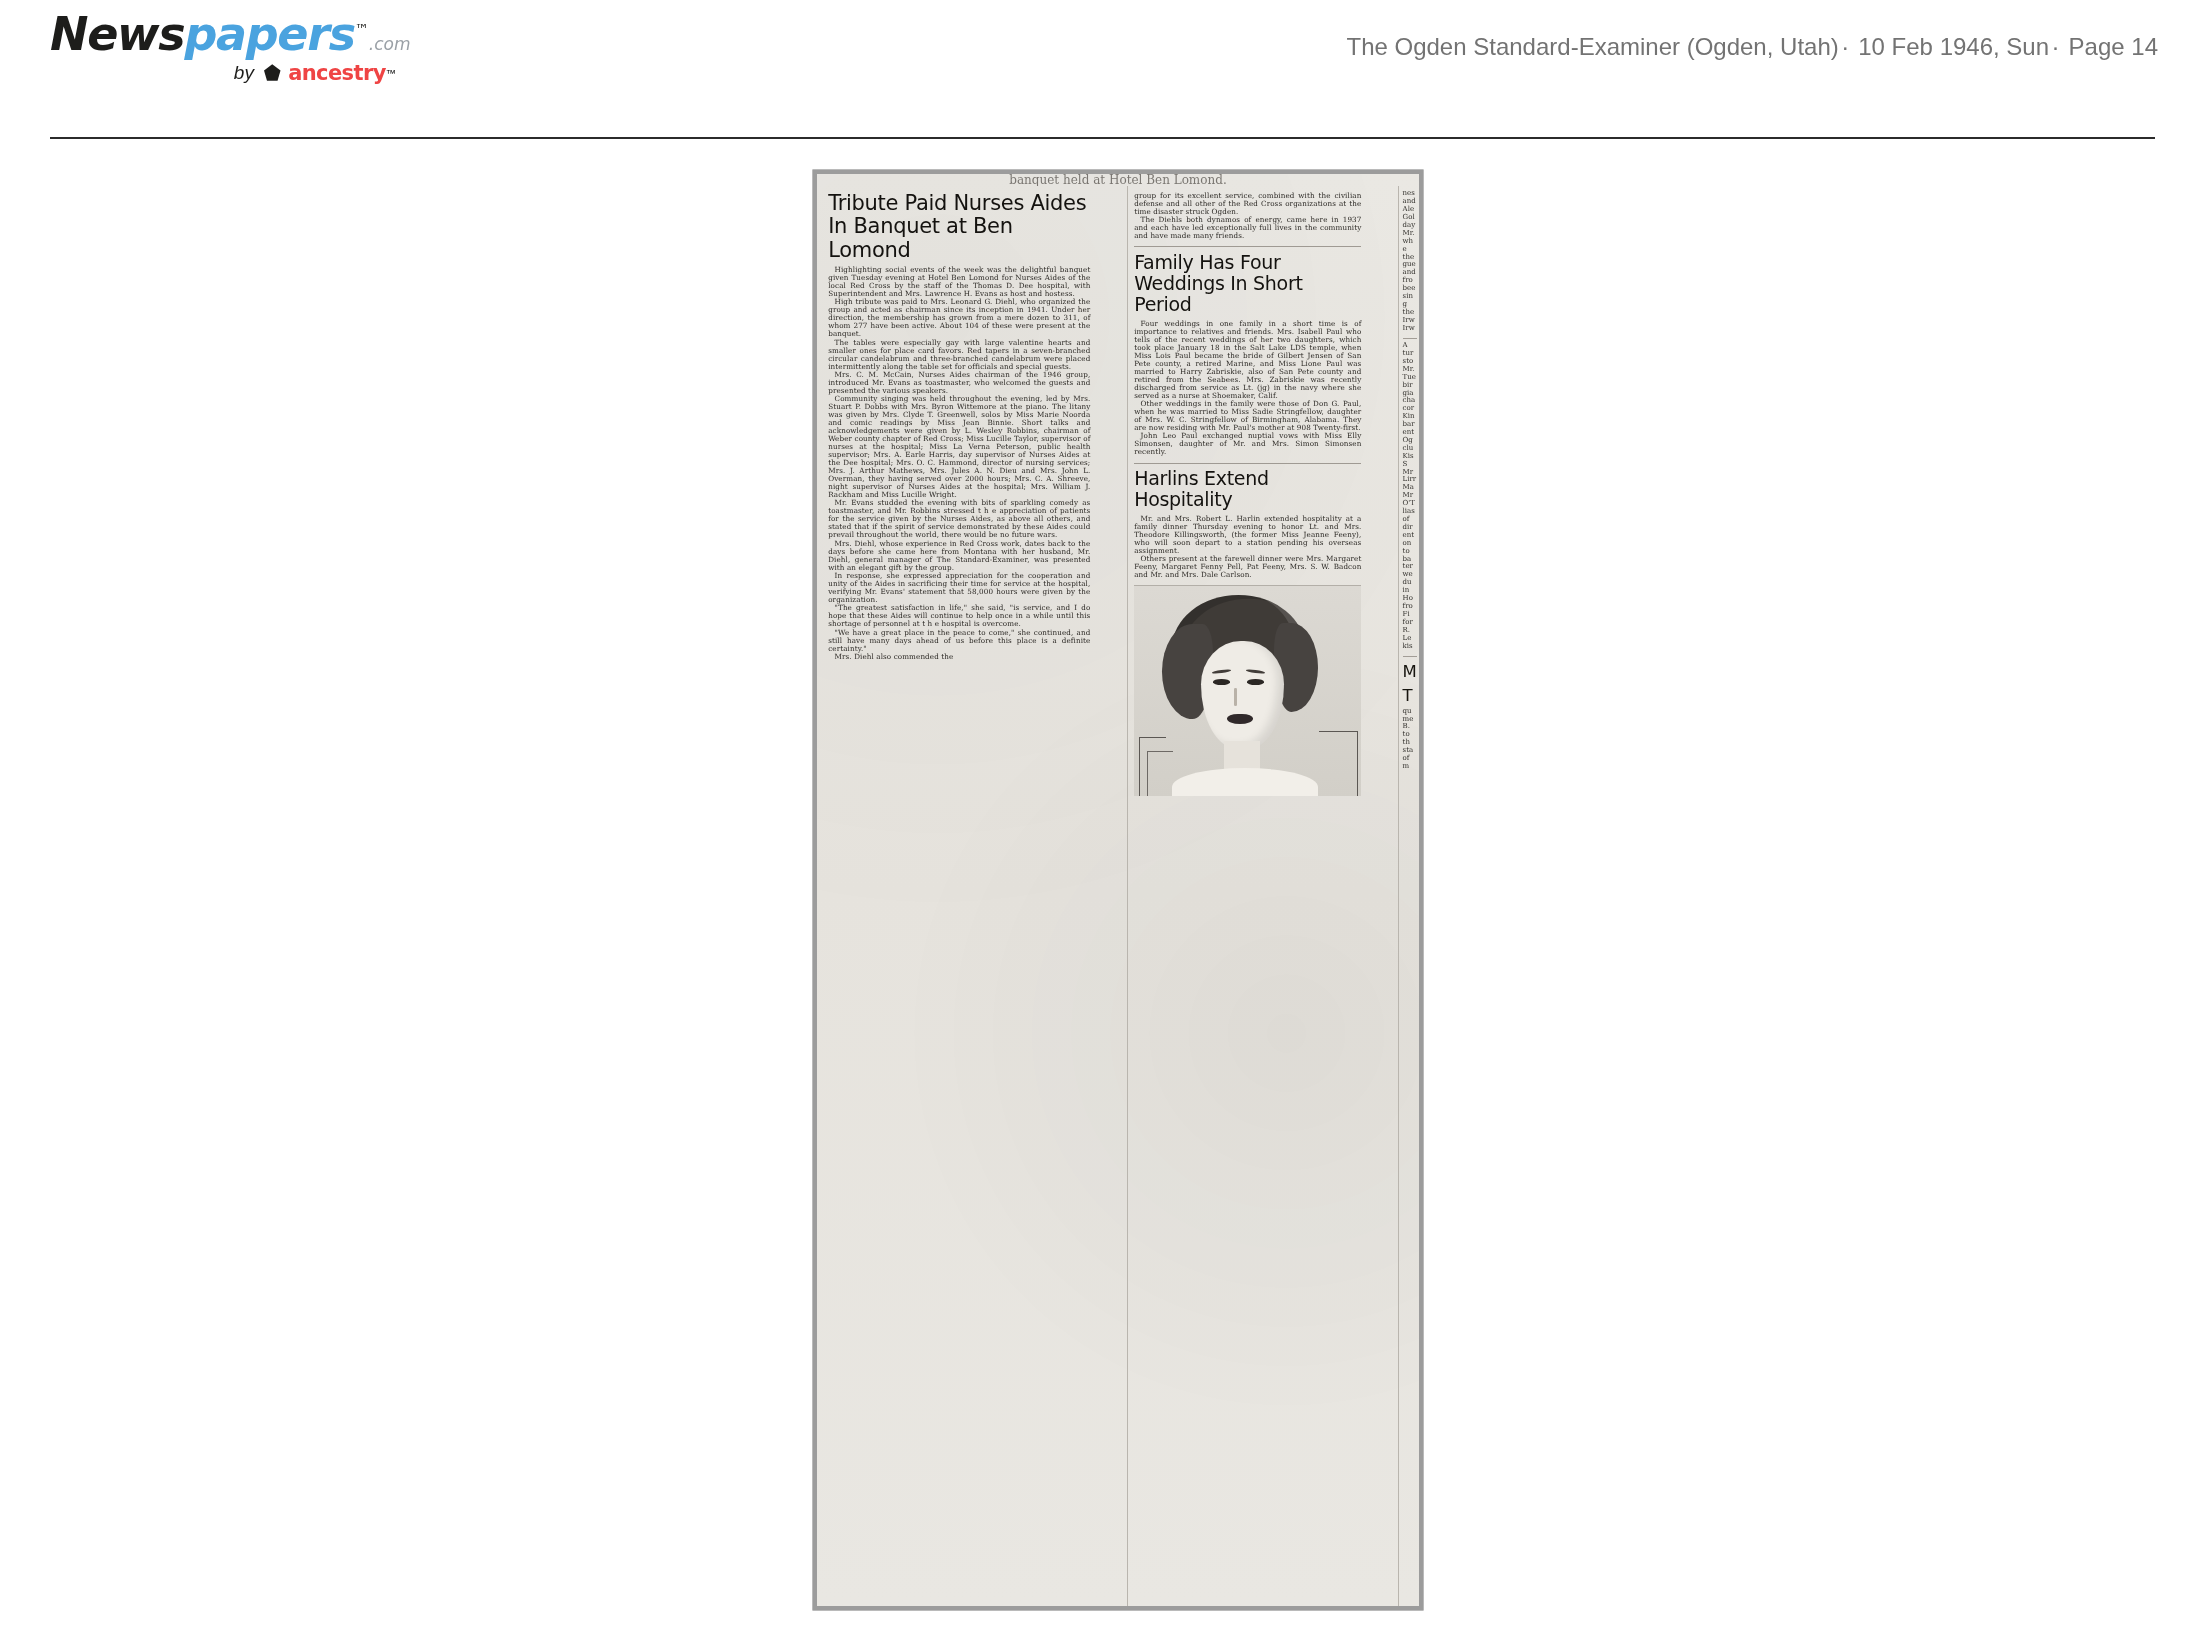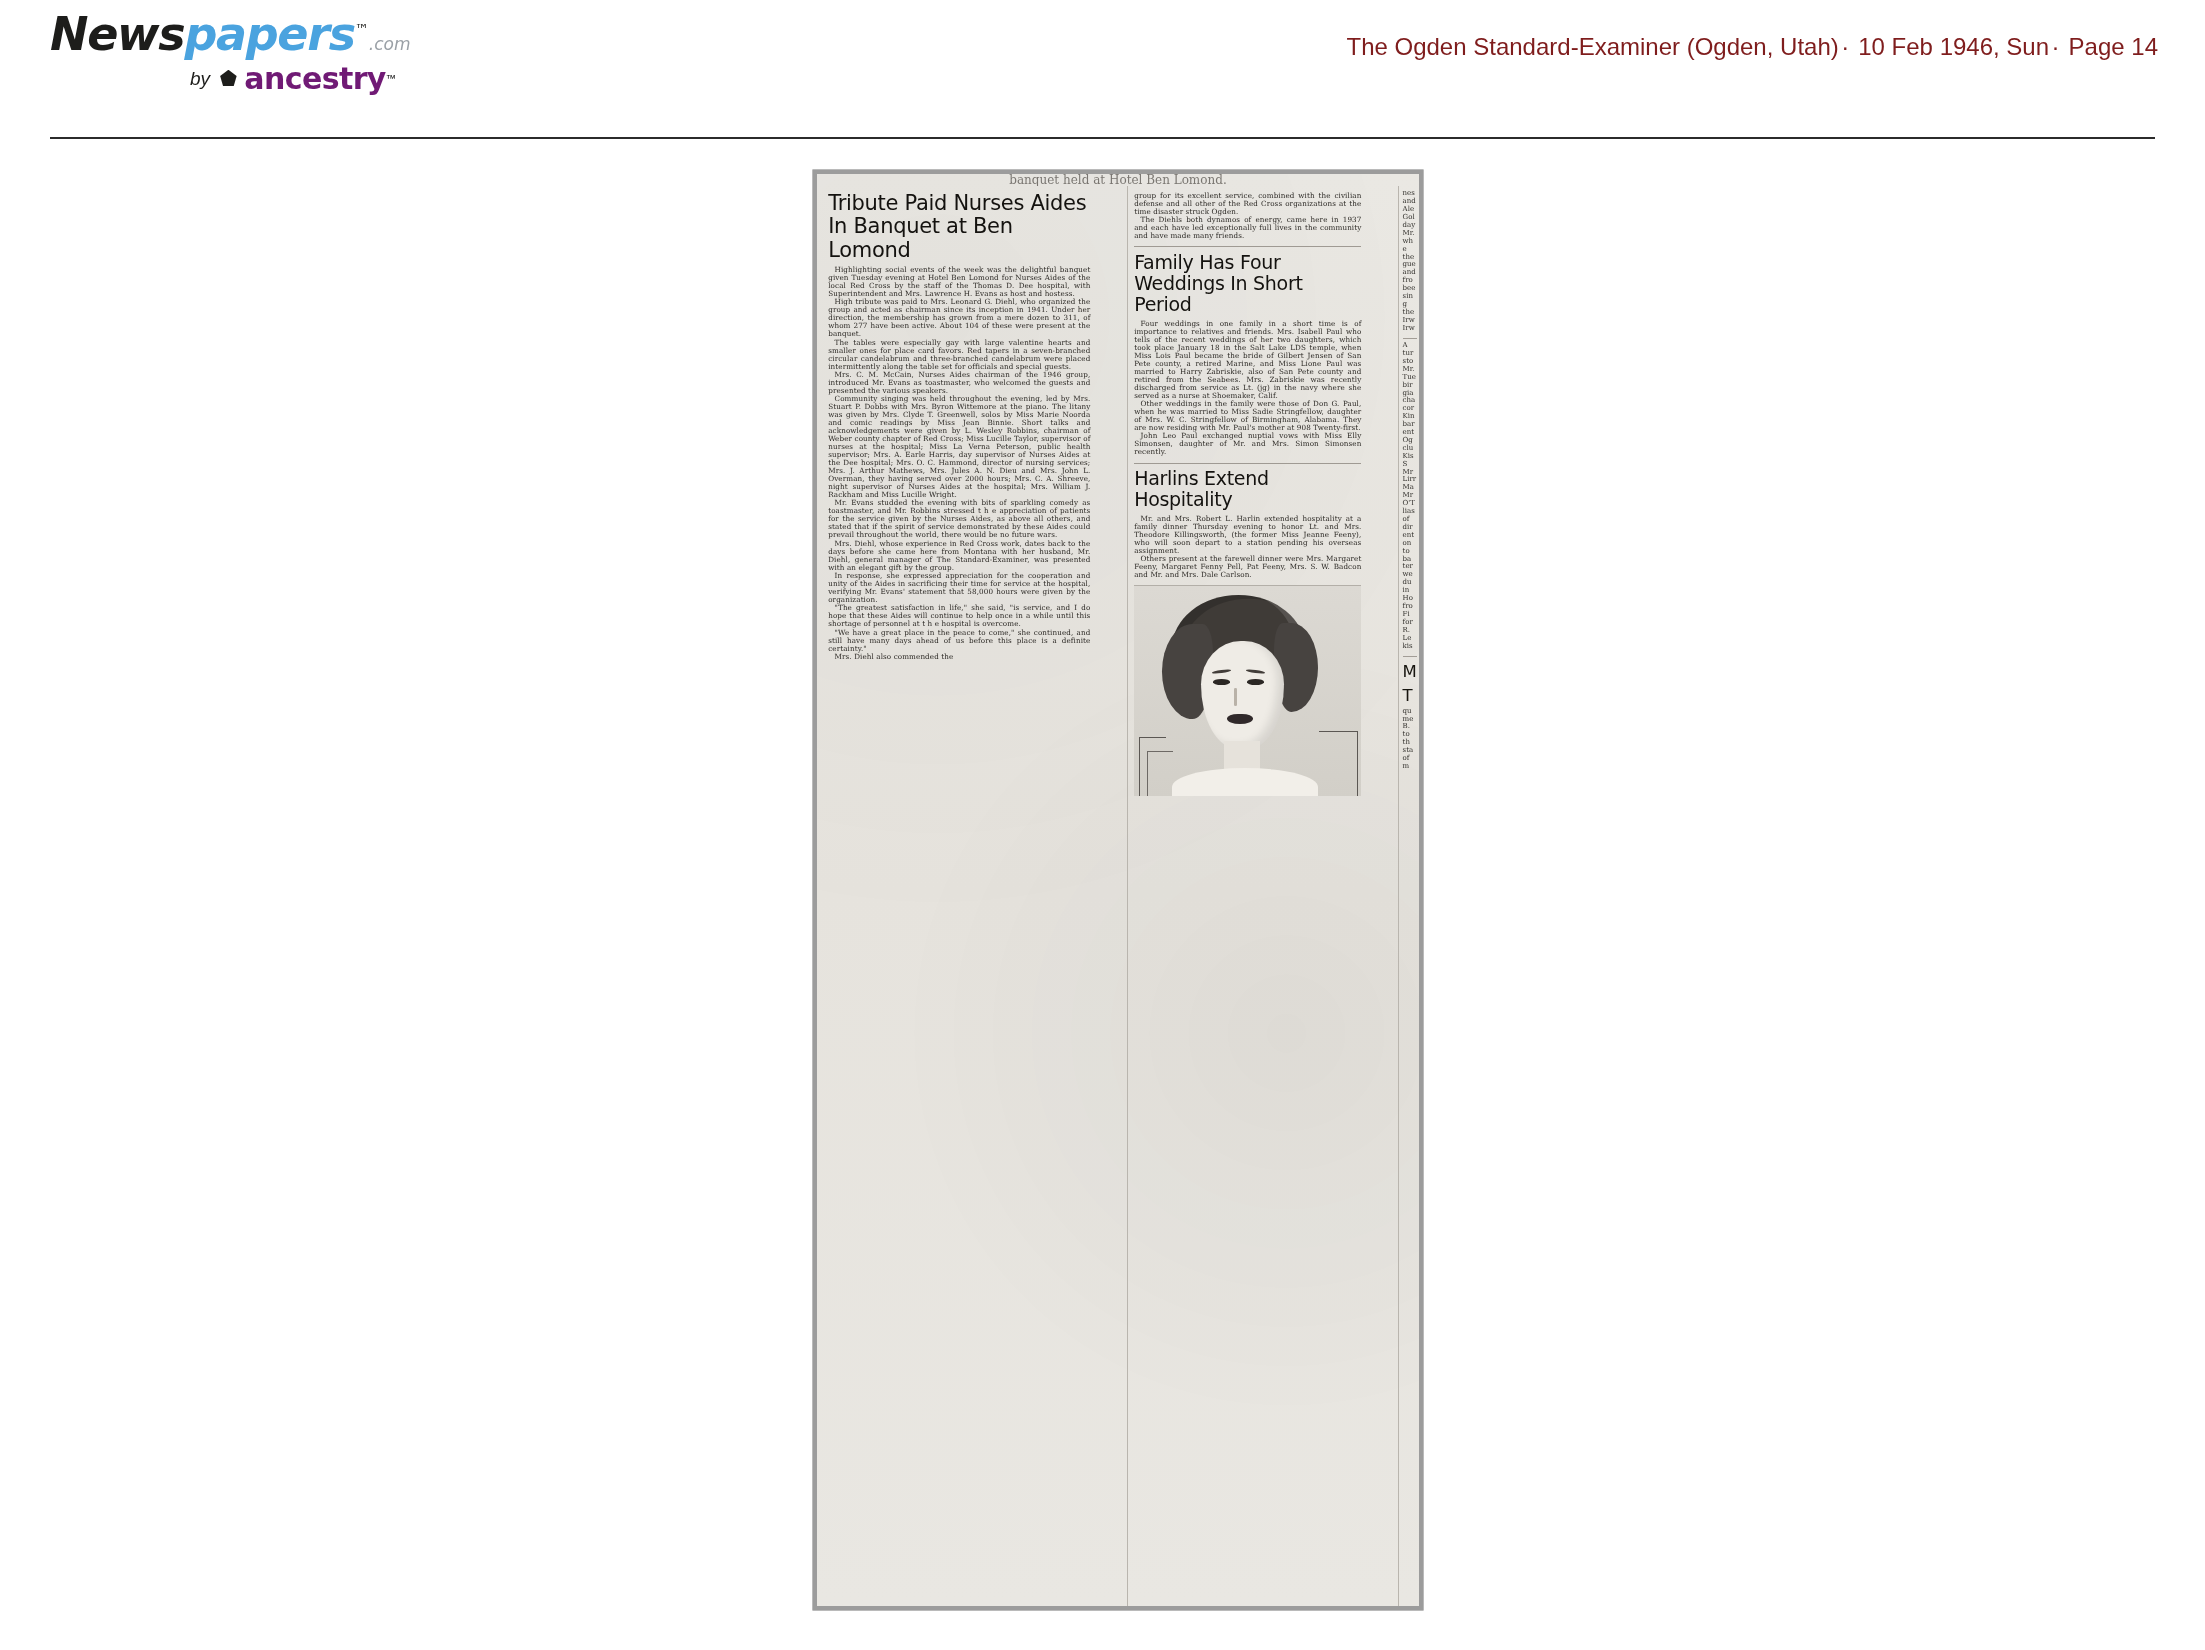--- a/index.html
+++ b/index.html
@@ -77,38 +77,38 @@
   .brand-ancestry-leaf::before {
     content: "";
     position: absolute;
     left: 2.5px; top: 1.9px;
     width: 16.5px; height: 16.5px;
     background: #1d1d1b;
     clip-path: polygon(50% 0%, 100% 38%, 82% 100%, 18% 100%, 0% 38%);
   }
   .brand-ancestry-text {
     font-family: "DejaVu Sans", sans-serif;
-    font-size: 30px;
+    font-size: 21px;
     font-weight: bold;
-    color: #701a75;
+    color: #ef4444;
     letter-spacing: -0.6px;
   }
   .brand-ancestry-tm {
     font-size: 10.2px;
     vertical-align: super;
     font-weight: normal;
   }
 
   .header-meta {
     position: absolute;
     right: 47px;
     top: 33px;
     font-family: "Liberation Sans", sans-serif;
     font-size: 24px;
-    color: #7f1d1d;
+    color: #737373;
     white-space: nowrap;
   }
   .header-meta .sep {
     margin: 0 9px 0 2.5px;
   }
 
   .header-rule {
     position: absolute;
     left: 50px;
     top: 137px;

